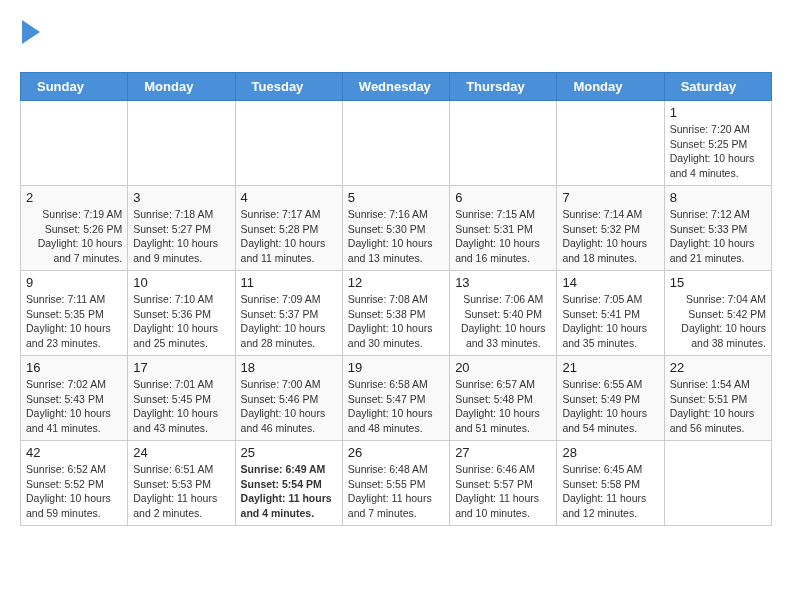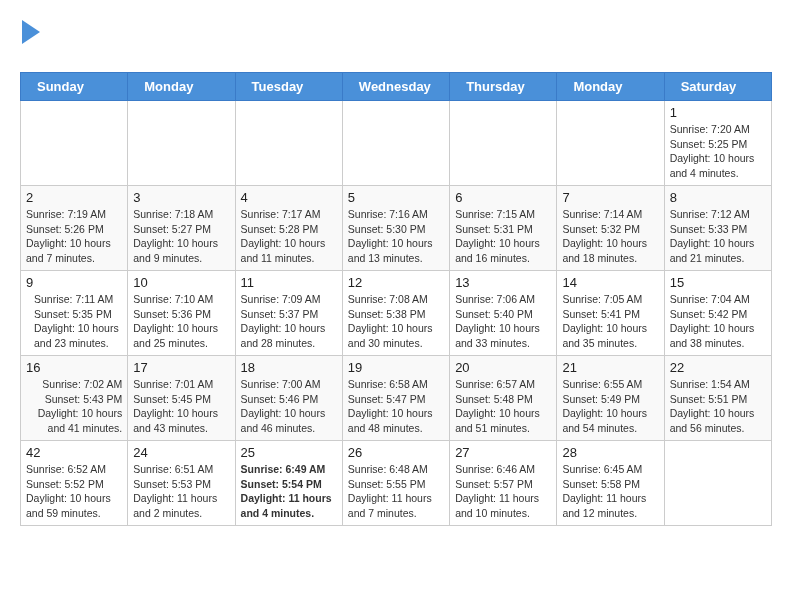--- a/index.html
+++ b/index.html
@@ -151,21 +151,21 @@
         <td>
           <span class="day-num">1</span>
           <div class="day-info" style="white-space: pre-line;">Sunrise: 7:20 AM
 Sunset: 5:25 PM
 Daylight: 10 hours and 4 minutes.</div>
         </td>
       </tr>
       <tr class="week-row">
         <td>
           <span class="day-num">2</span>
-          <div class="day-info" style="white-space: pre-line;">Sunrise: 7:19 AM
+          <div class="day-info" style="white-space: pre-line; text-align: right;">Sunrise: 7:19 AM
 Sunset: 5:26 PM
 Daylight: 10 hours and 7 minutes.</div>
         </td>
         <td>
           <span class="day-num">3</span>
           <div class="day-info" style="white-space: pre-line;">Sunrise: 7:18 AM
 Sunset: 5:27 PM
 Daylight: 10 hours and 9 minutes.</div>
         </td>
         <td>
@@ -195,21 +195,21 @@
         <td>
           <span class="day-num">8</span>
           <div class="day-info" style="white-space: pre-line;">Sunrise: 7:12 AM
 Sunset: 5:33 PM
 Daylight: 10 hours and 21 minutes.</div>
         </td>
       </tr>
       <tr class="week-row">
         <td>
           <span class="day-num">9</span>
-          <div class="day-info" style="white-space: pre-line; margin-left: 8px;">Sunrise: 7:11 AM
+          <div class="day-info" style="white-space: pre-line;">Sunrise: 7:11 AM
 Sunset: 5:35 PM
 Daylight: 10 hours and 23 minutes.</div>
         </td>
         <td>
           <span class="day-num">10</span>
           <div class="day-info" style="white-space: pre-line;">Sunrise: 7:10 AM
 Sunset: 5:36 PM
 Daylight: 10 hours and 25 minutes.</div>
         </td>
         <td>
@@ -219,41 +219,41 @@
 Daylight: 10 hours and 28 minutes.</div>
         </td>
         <td>
           <span class="day-num">12</span>
           <div class="day-info" style="white-space: pre-line;">Sunrise: 7:08 AM
 Sunset: 5:38 PM
 Daylight: 10 hours and 30 minutes.</div>
         </td>
         <td>
           <span class="day-num">13</span>
-          <div class="day-info" style="white-space: pre-line;">Sunrise: 7:06 AM
+          <div class="day-info" style="white-space: pre-line; text-align: center;">Sunrise: 7:06 AM
 Sunset: 5:40 PM
 Daylight: 10 hours and 33 minutes.</div>
         </td>
         <td>
           <span class="day-num">14</span>
           <div class="day-info" style="white-space: pre-line;">Sunrise: 7:05 AM
 Sunset: 5:41 PM
 Daylight: 10 hours and 35 minutes.</div>
         </td>
         <td>
           <span class="day-num">15</span>
-          <div class="day-info" style="white-space: pre-line;">Sunrise: 7:04 AM
+          <div class="day-info" style="white-space: pre-line; text-align: right;">Sunrise: 7:04 AM
 Sunset: 5:42 PM
 Daylight: 10 hours and 38 minutes.</div>
         </td>
       </tr>
       <tr class="week-row">
         <td>
           <span class="day-num">16</span>
-          <div class="day-info" style="white-space: pre-line; text-align: right;">Sunrise: 7:02 AM
+          <div class="day-info" style="white-space: pre-line;">Sunrise: 7:02 AM
 Sunset: 5:43 PM
 Daylight: 10 hours and 41 minutes.</div>
         </td>
         <td>
           <span class="day-num">17</span>
           <div class="day-info" style="white-space: pre-line;">Sunrise: 7:01 AM
 Sunset: 5:45 PM
 Daylight: 10 hours and 43 minutes.</div>
         </td>
         <td>

